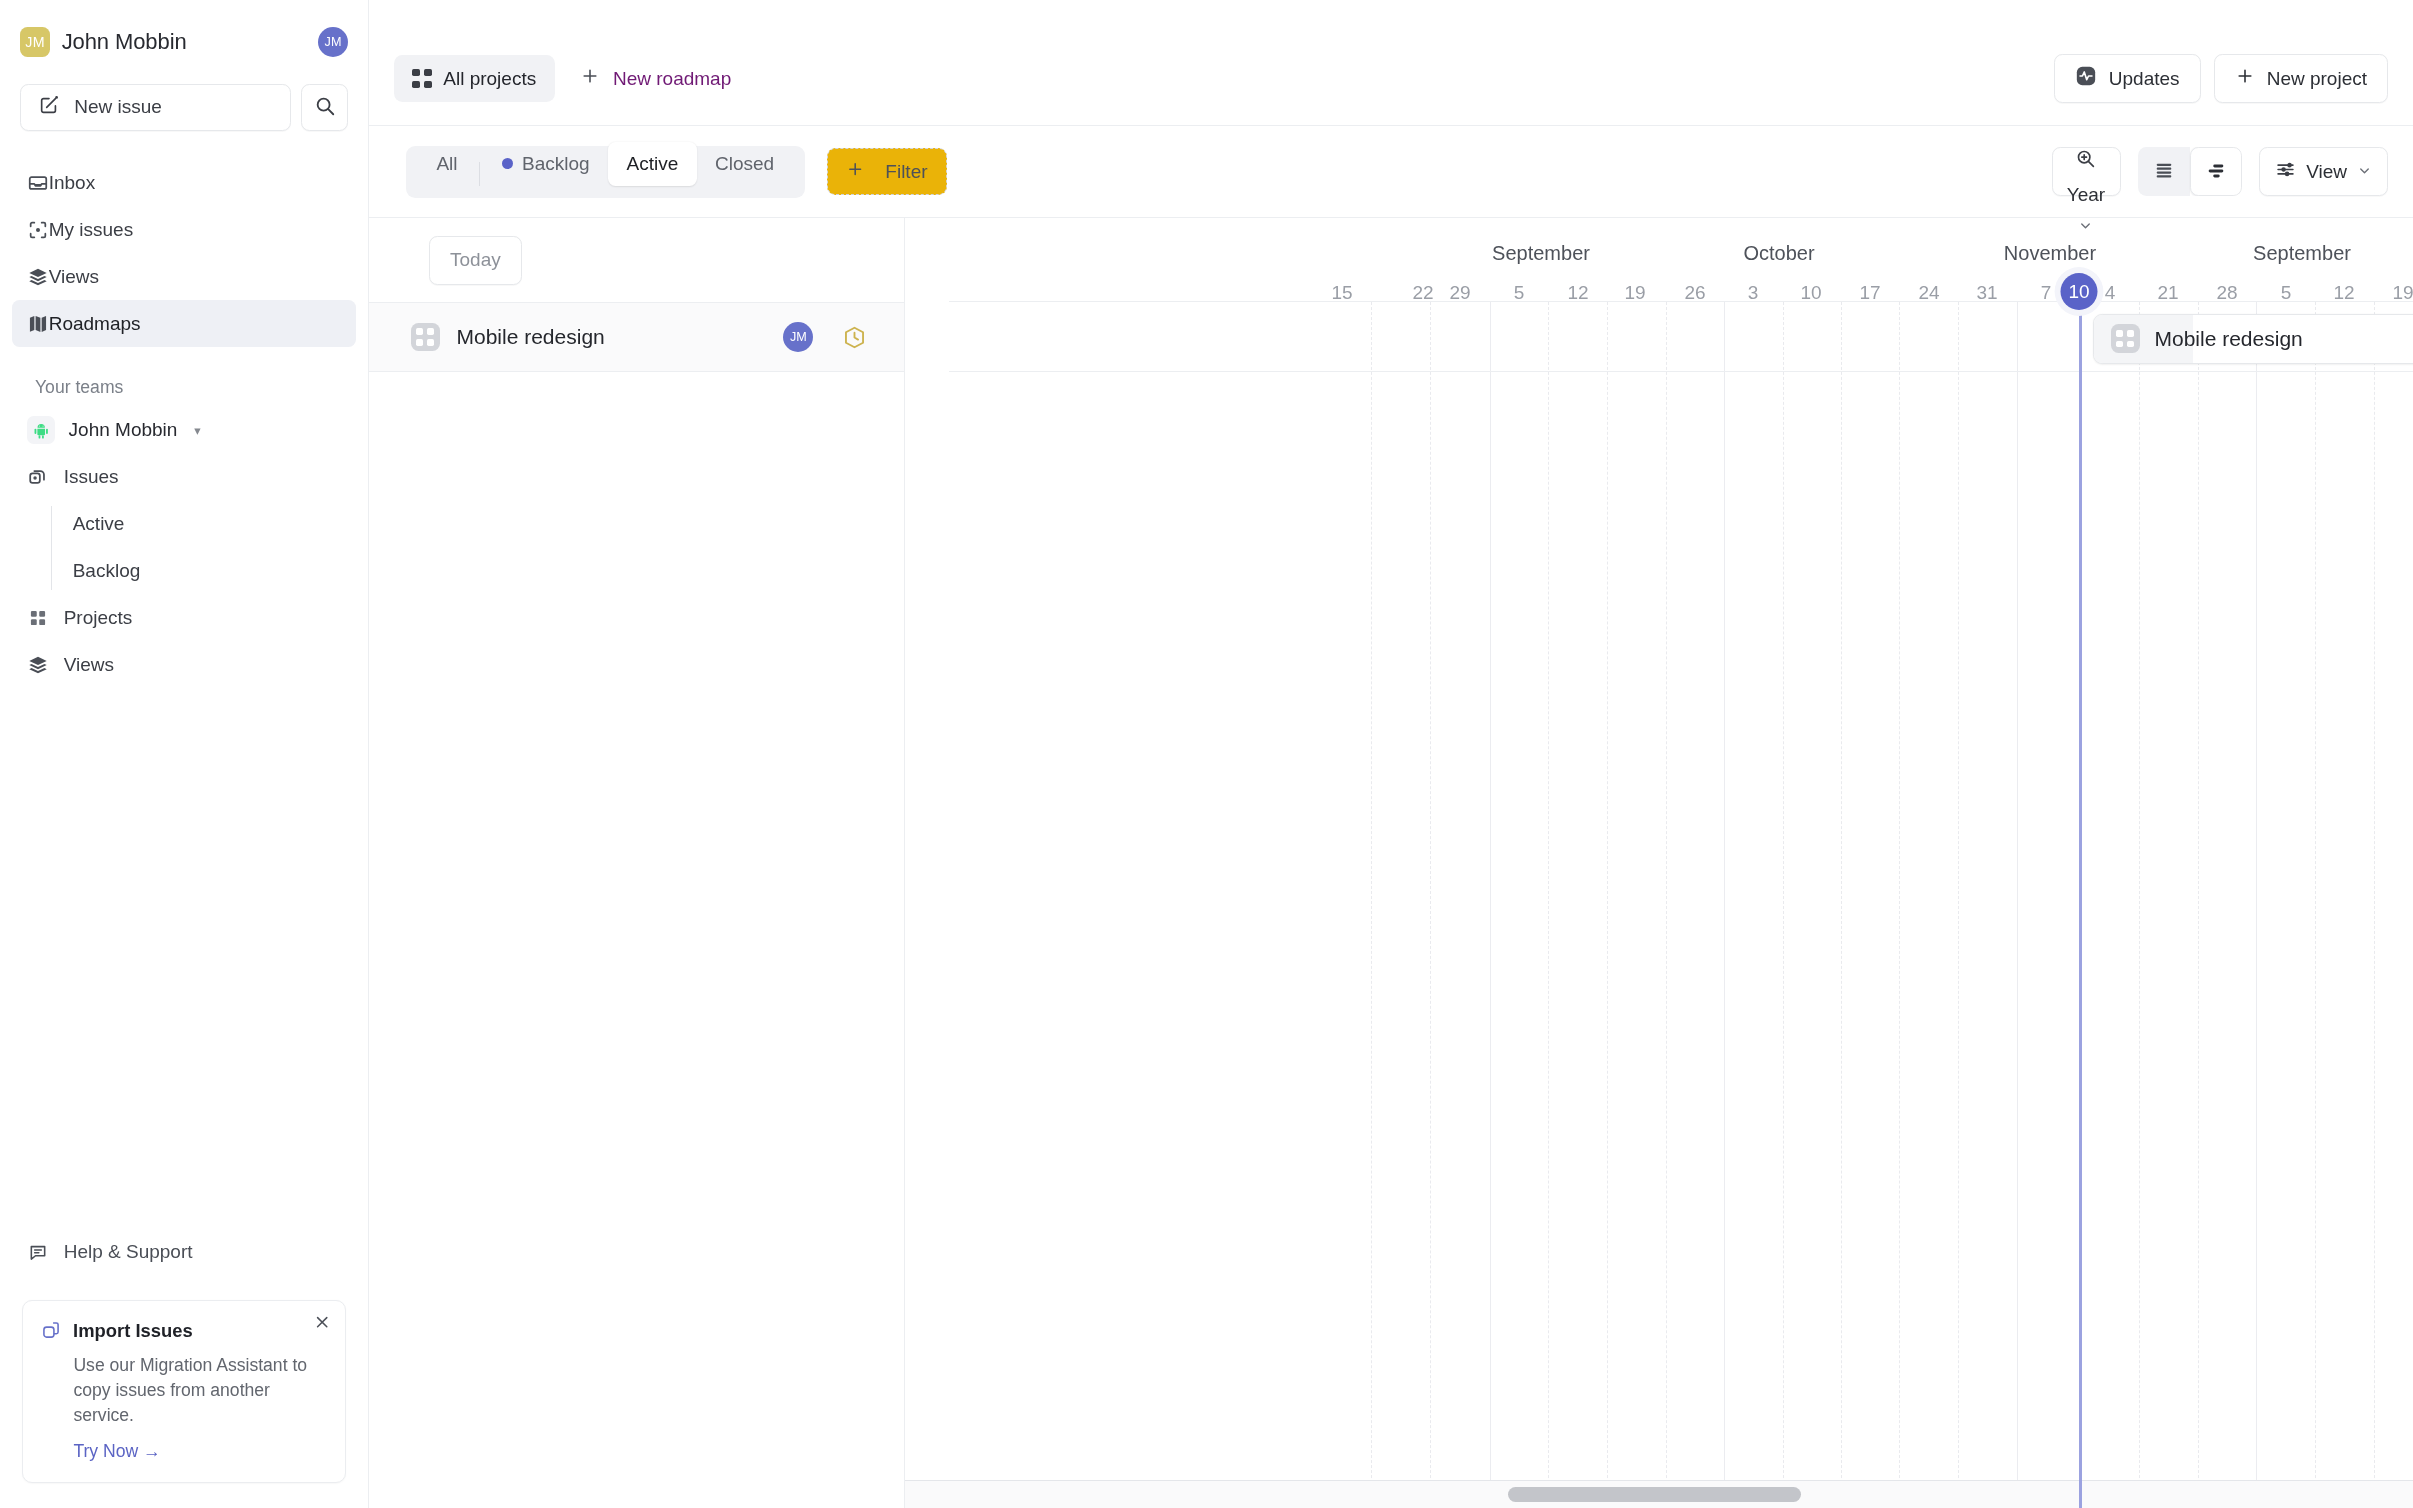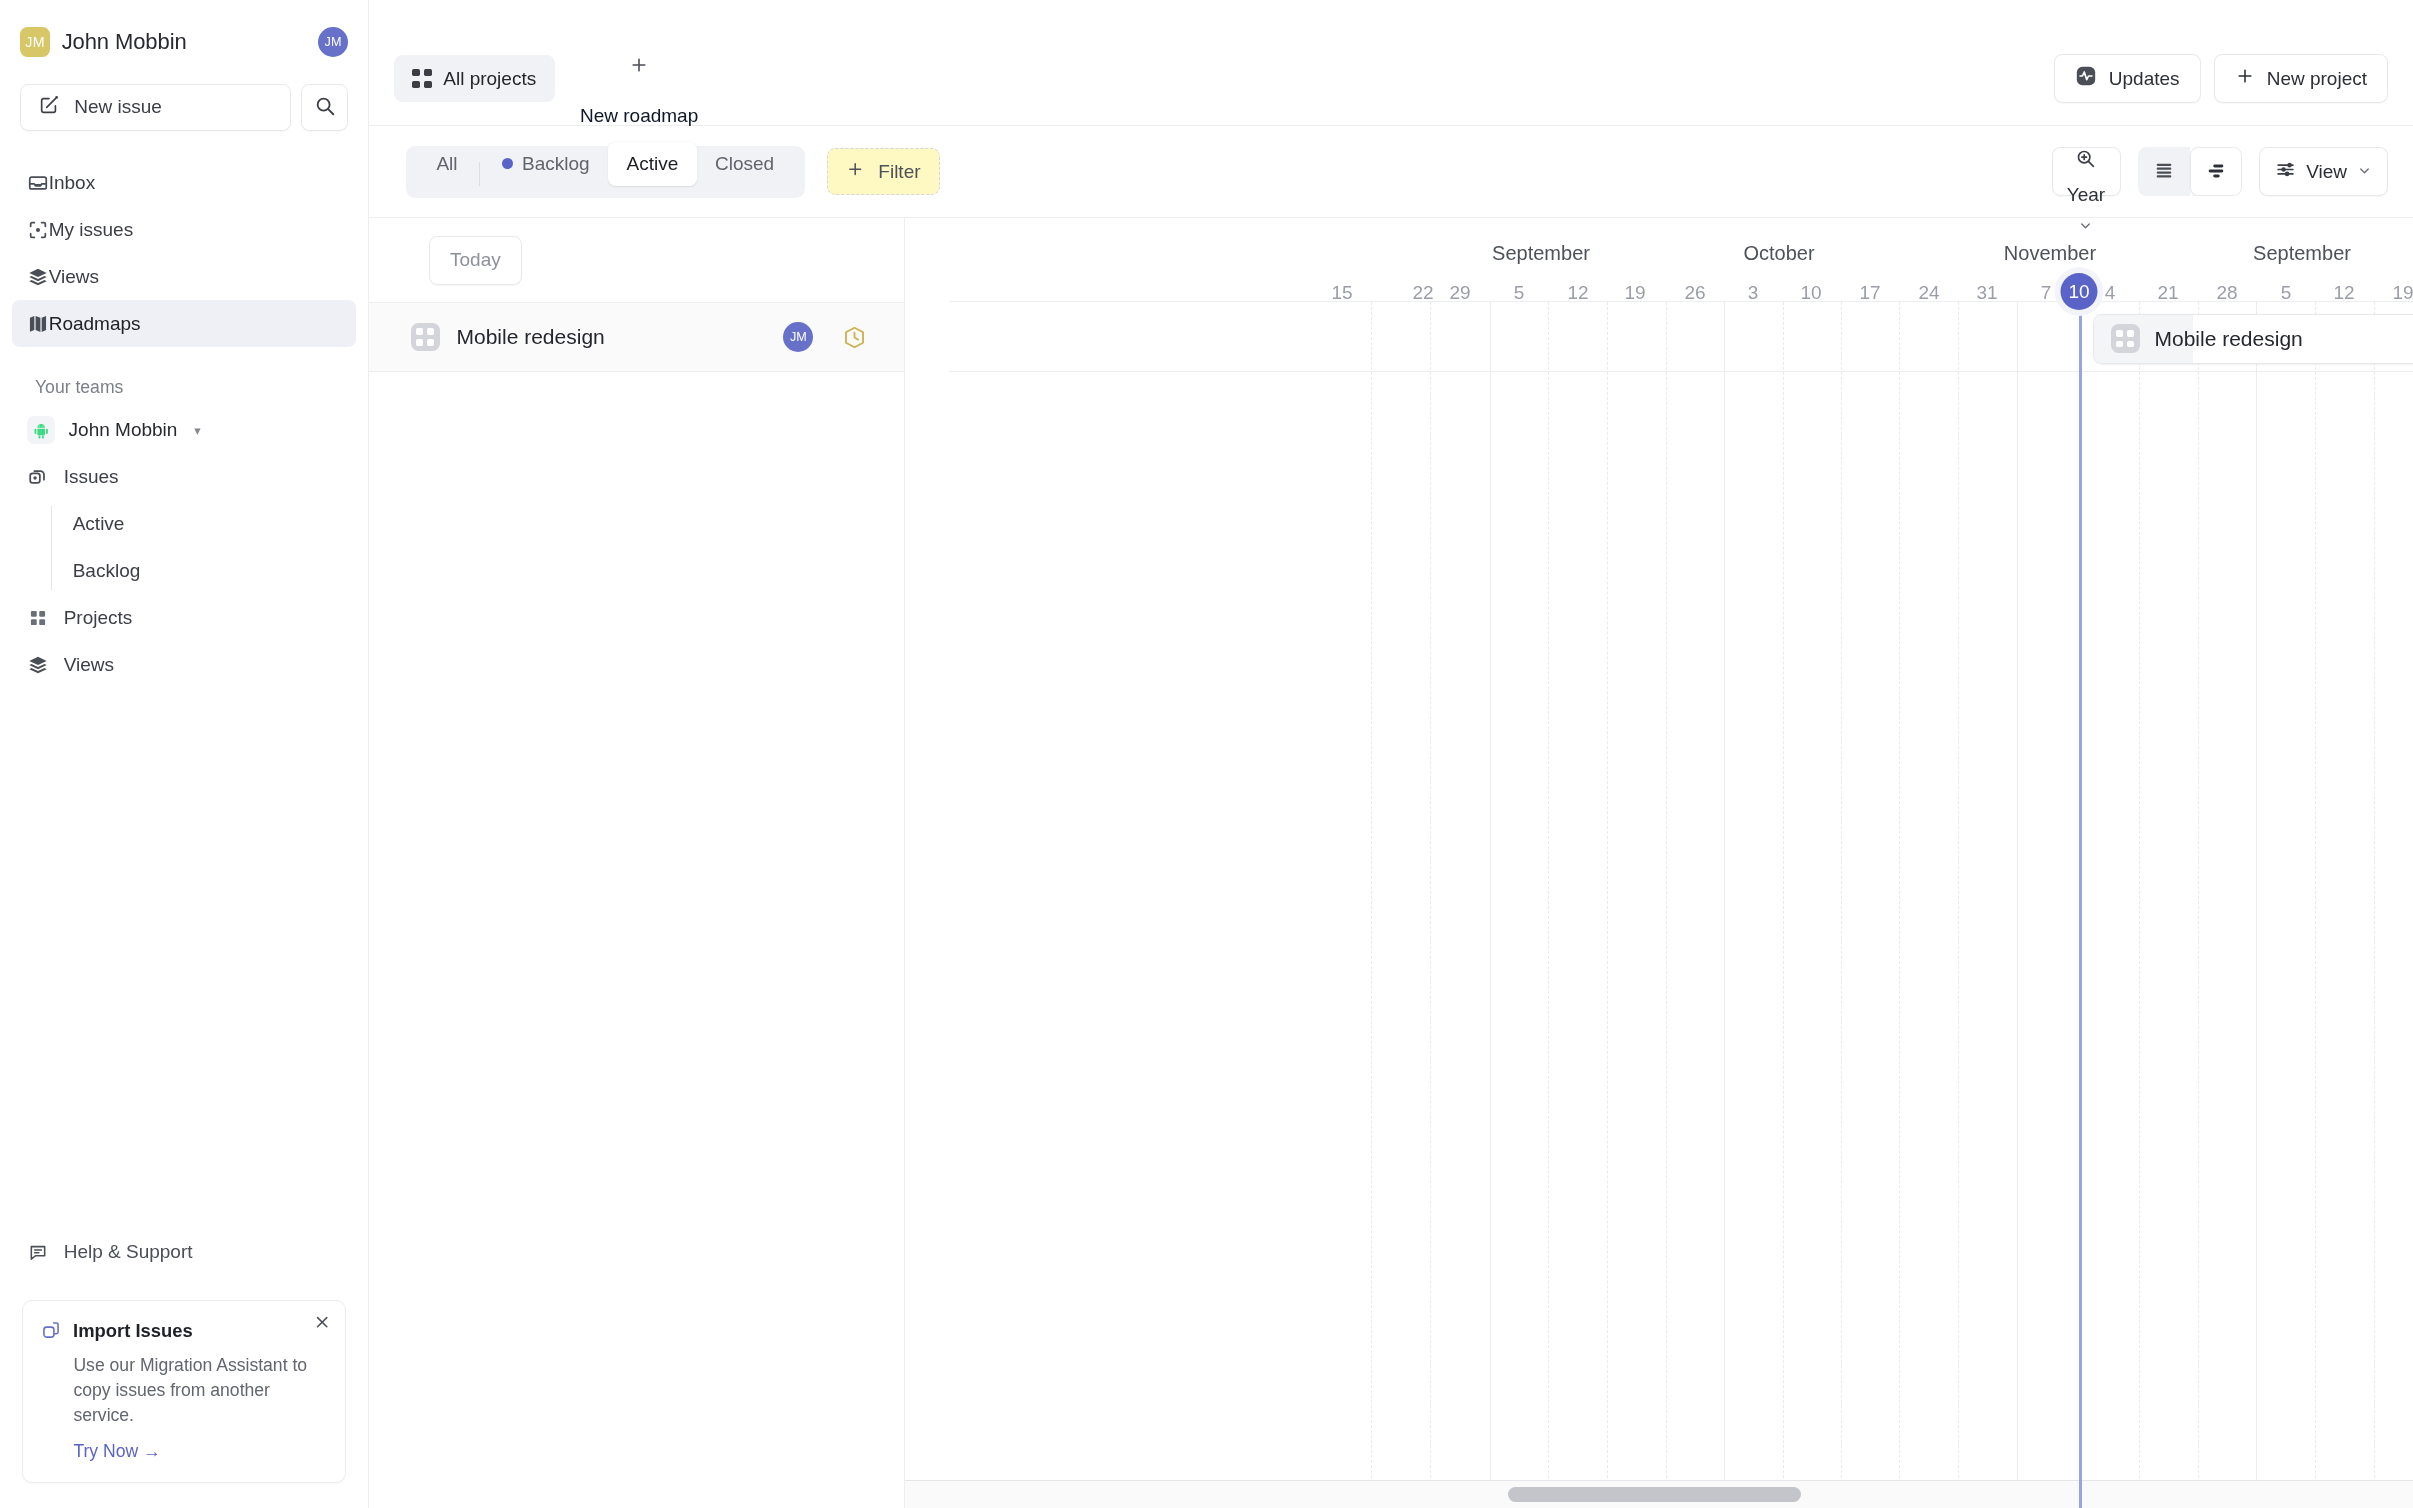--- a/index.html
+++ b/index.html
@@ -131,25 +131,24 @@
     padding: 0 25px 0 25px;
     border-bottom: 0.8px solid #eceef1;
     margin-top: 32px;
   }
   .tb-chip {
     display: flex; align-items: center; gap: 11.7px;
     height: 47px; padding: 0 18.4px; border-radius: 8.4px;
     background: #f1f2f5; font-size: 19px; color: #24262c; cursor: pointer;
   }
   .tb-ghost {
-    display: flex; align-items: center; gap: 25px;
+    display: flex; align-items: center; gap: 13px;
     height: 47px; padding: 0 17px; border-radius: 8.4px;
-    background: transparent; font-size: 19px; color: #0f172a; cursor: pointer;
+    background: transparent; font-size: 19px; color: #701a75; cursor: pointer;
     margin-left: 8.4px;
-    flex-direction: column;
   }
   .tb-spacer { flex: 1 1 auto; }
   .tb-btn {
     display: flex; align-items: center; gap: 11.7px;
     height: 49px; padding: 0 20px; border-radius: 8.4px;
     border: 0.8px solid #e6e8eb; background: #fff;
     font-size: 19px; color: #2c2f35; cursor: pointer;
     box-shadow: 0 0.8px 0.8px rgba(16,18,22,.03);
     margin-left: 13.4px;
   }
@@ -166,23 +165,23 @@
   }
   .seg {
     display: flex; align-items: center; gap: 9.2px;
     height: 44px; padding: 0 18.4px; border-radius: 7.5px;
     font-size: 19px; color: #60646c; cursor: pointer; white-space: nowrap;
   }
   .seg.sel { background: #ffffff; color: #1d1f24; box-shadow: 0 0.8px 1.7px rgba(16,18,22,.10); }
   .seg-div { width: 0.8px; height: 23.5px; background: #dcdee3; margin: 0 3.4px; }
   .dot-blue { width: 11px; height: 11px; border-radius: 50%; background: #5a63c8; }
   .filter-btn {
-    display: flex; align-items: center; gap: 14px;
+    display: flex; align-items: center; gap: 21px;
     height: 47px; padding: 0 18.4px; border-radius: 8.4px; margin-left: 22px;
-    border: 0.8px dashed #d3d6dc; background: #fef9c3;
+    border: 0.8px dashed #d3d6dc; background: #eab308;
     font-size: 19px; color: #4d5159; cursor: pointer;
   }
   .fb-spacer { flex: 1 1 auto; }
   .zoom-btn {
     display: flex; align-items: center; gap: 10px;
     height: 49px; padding: 0 15px 0 13.4px; border-radius: 8.4px;
     border: 0.8px solid #e6e8eb; background: #fff;
     font-size: 19px; color: #2c2f35; cursor: pointer;
     box-shadow: 0 0.8px 0.8px rgba(16,18,22,.03);
     flex-direction: column;

